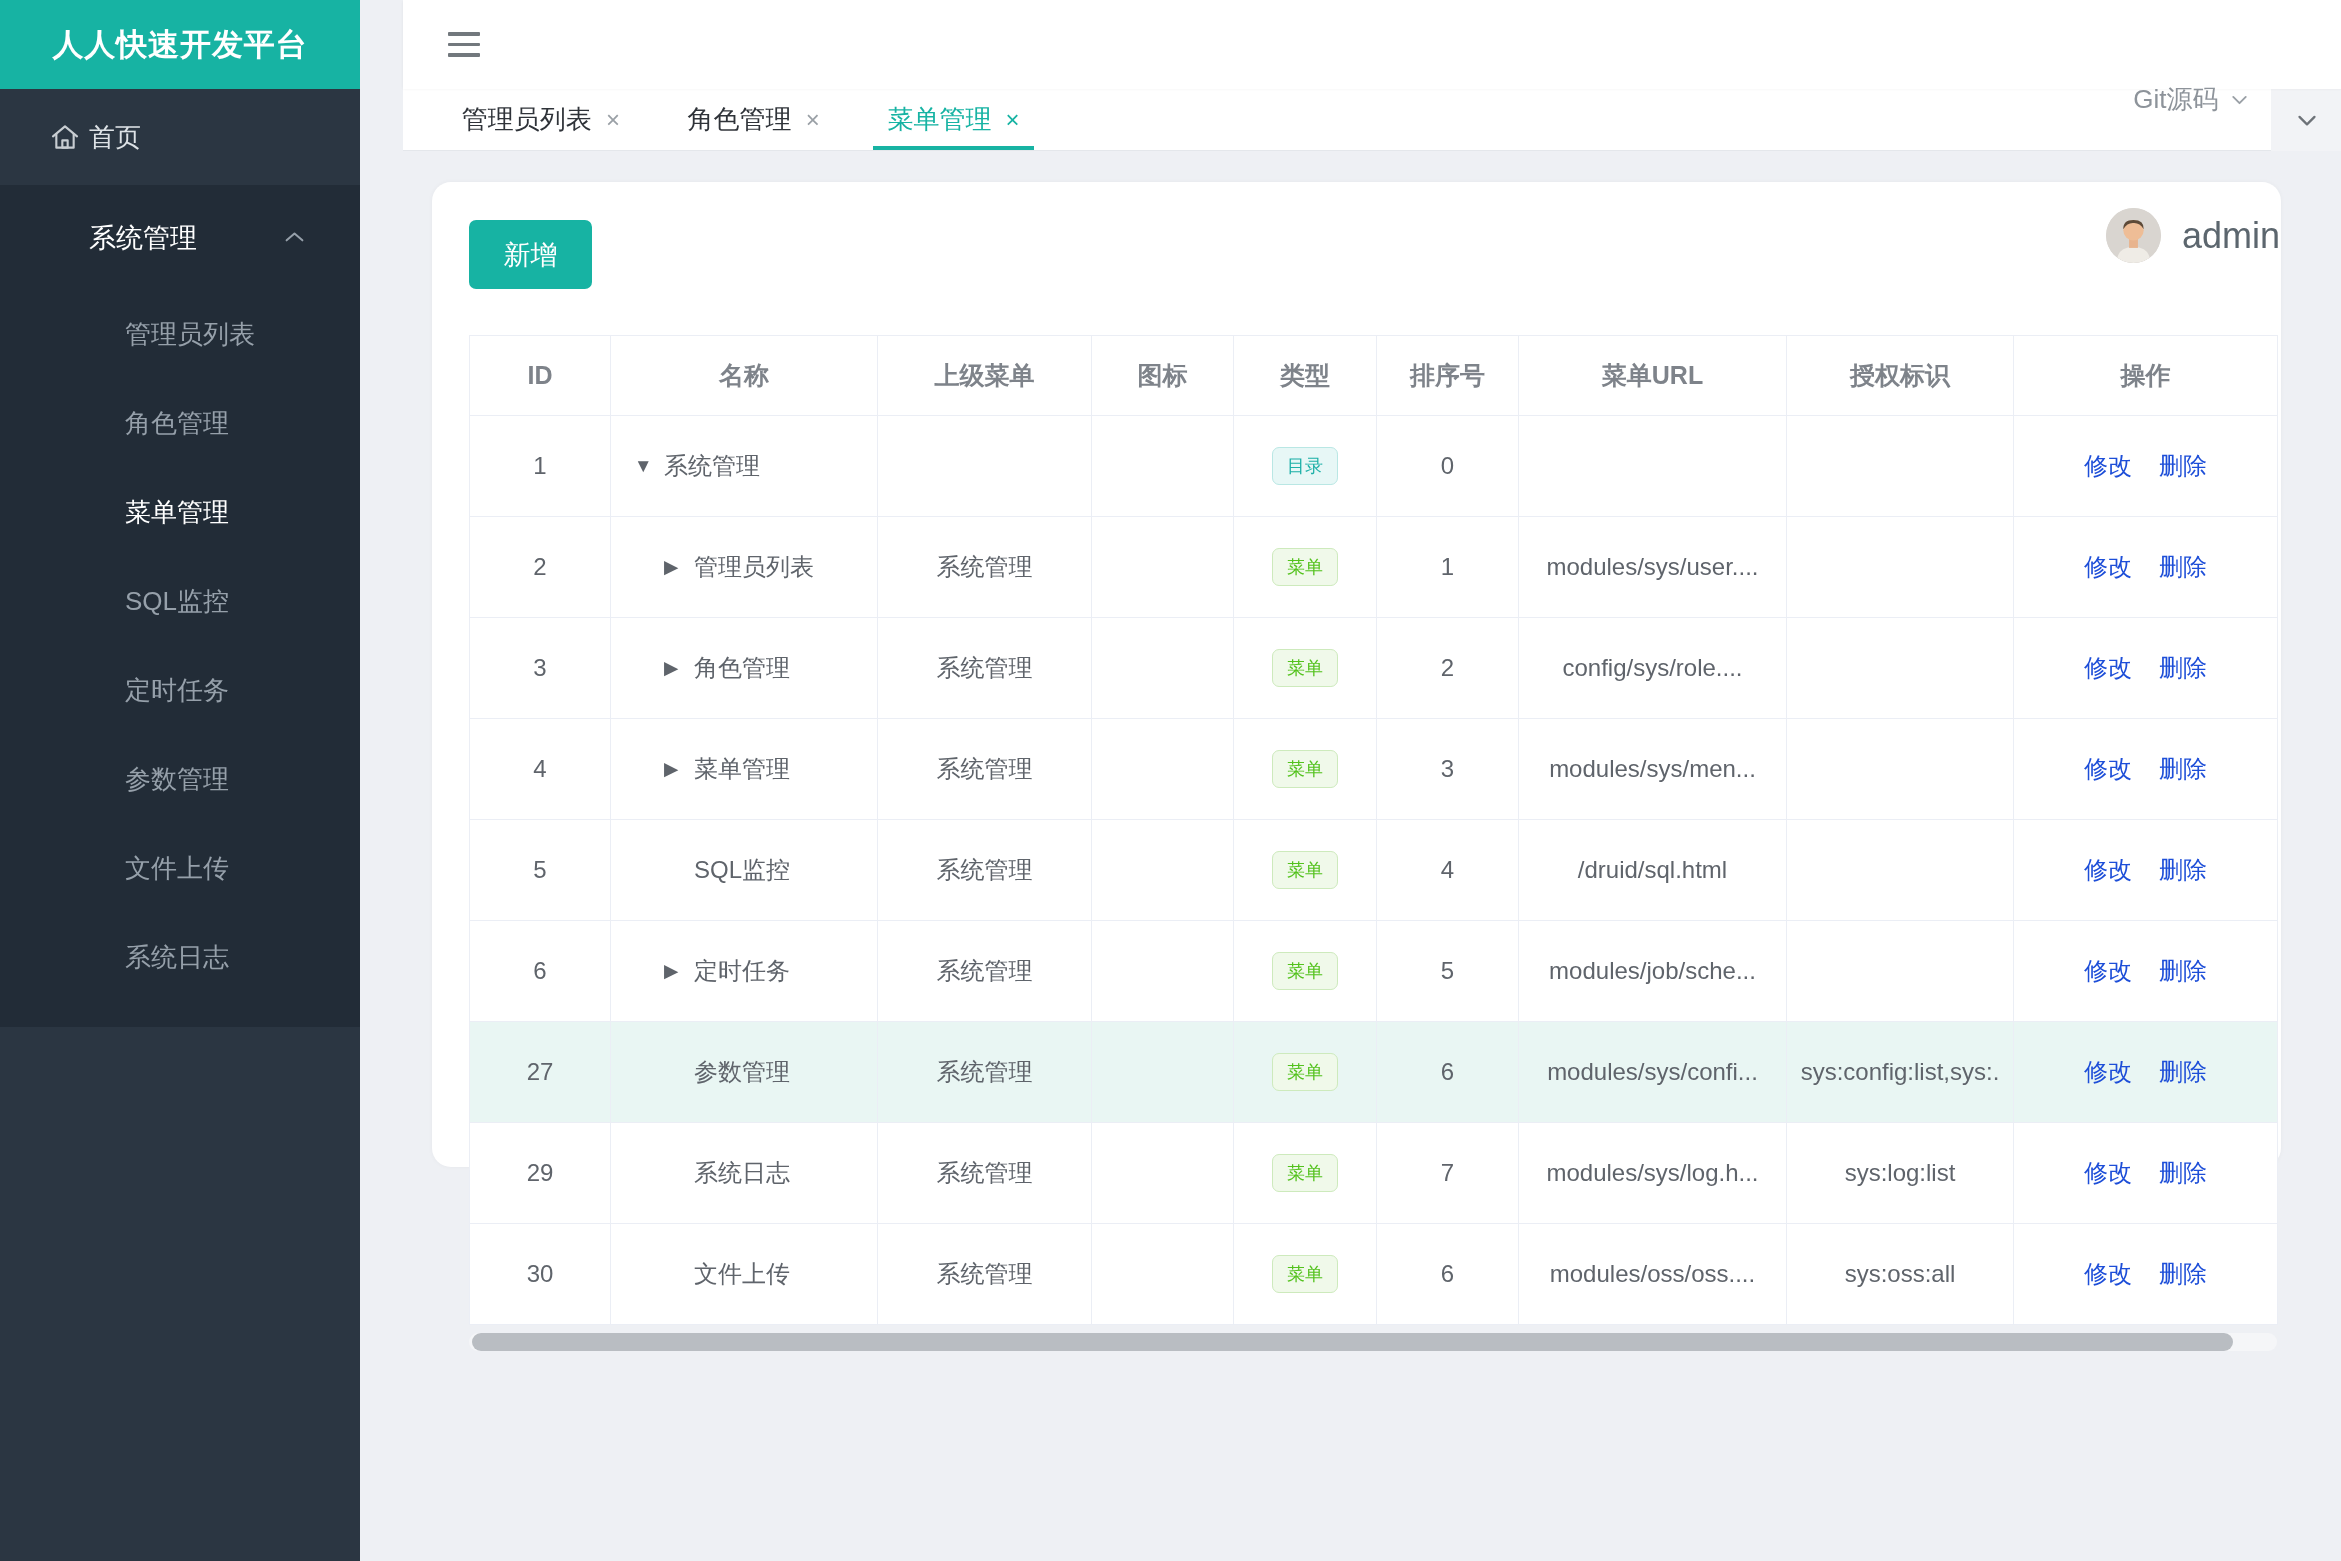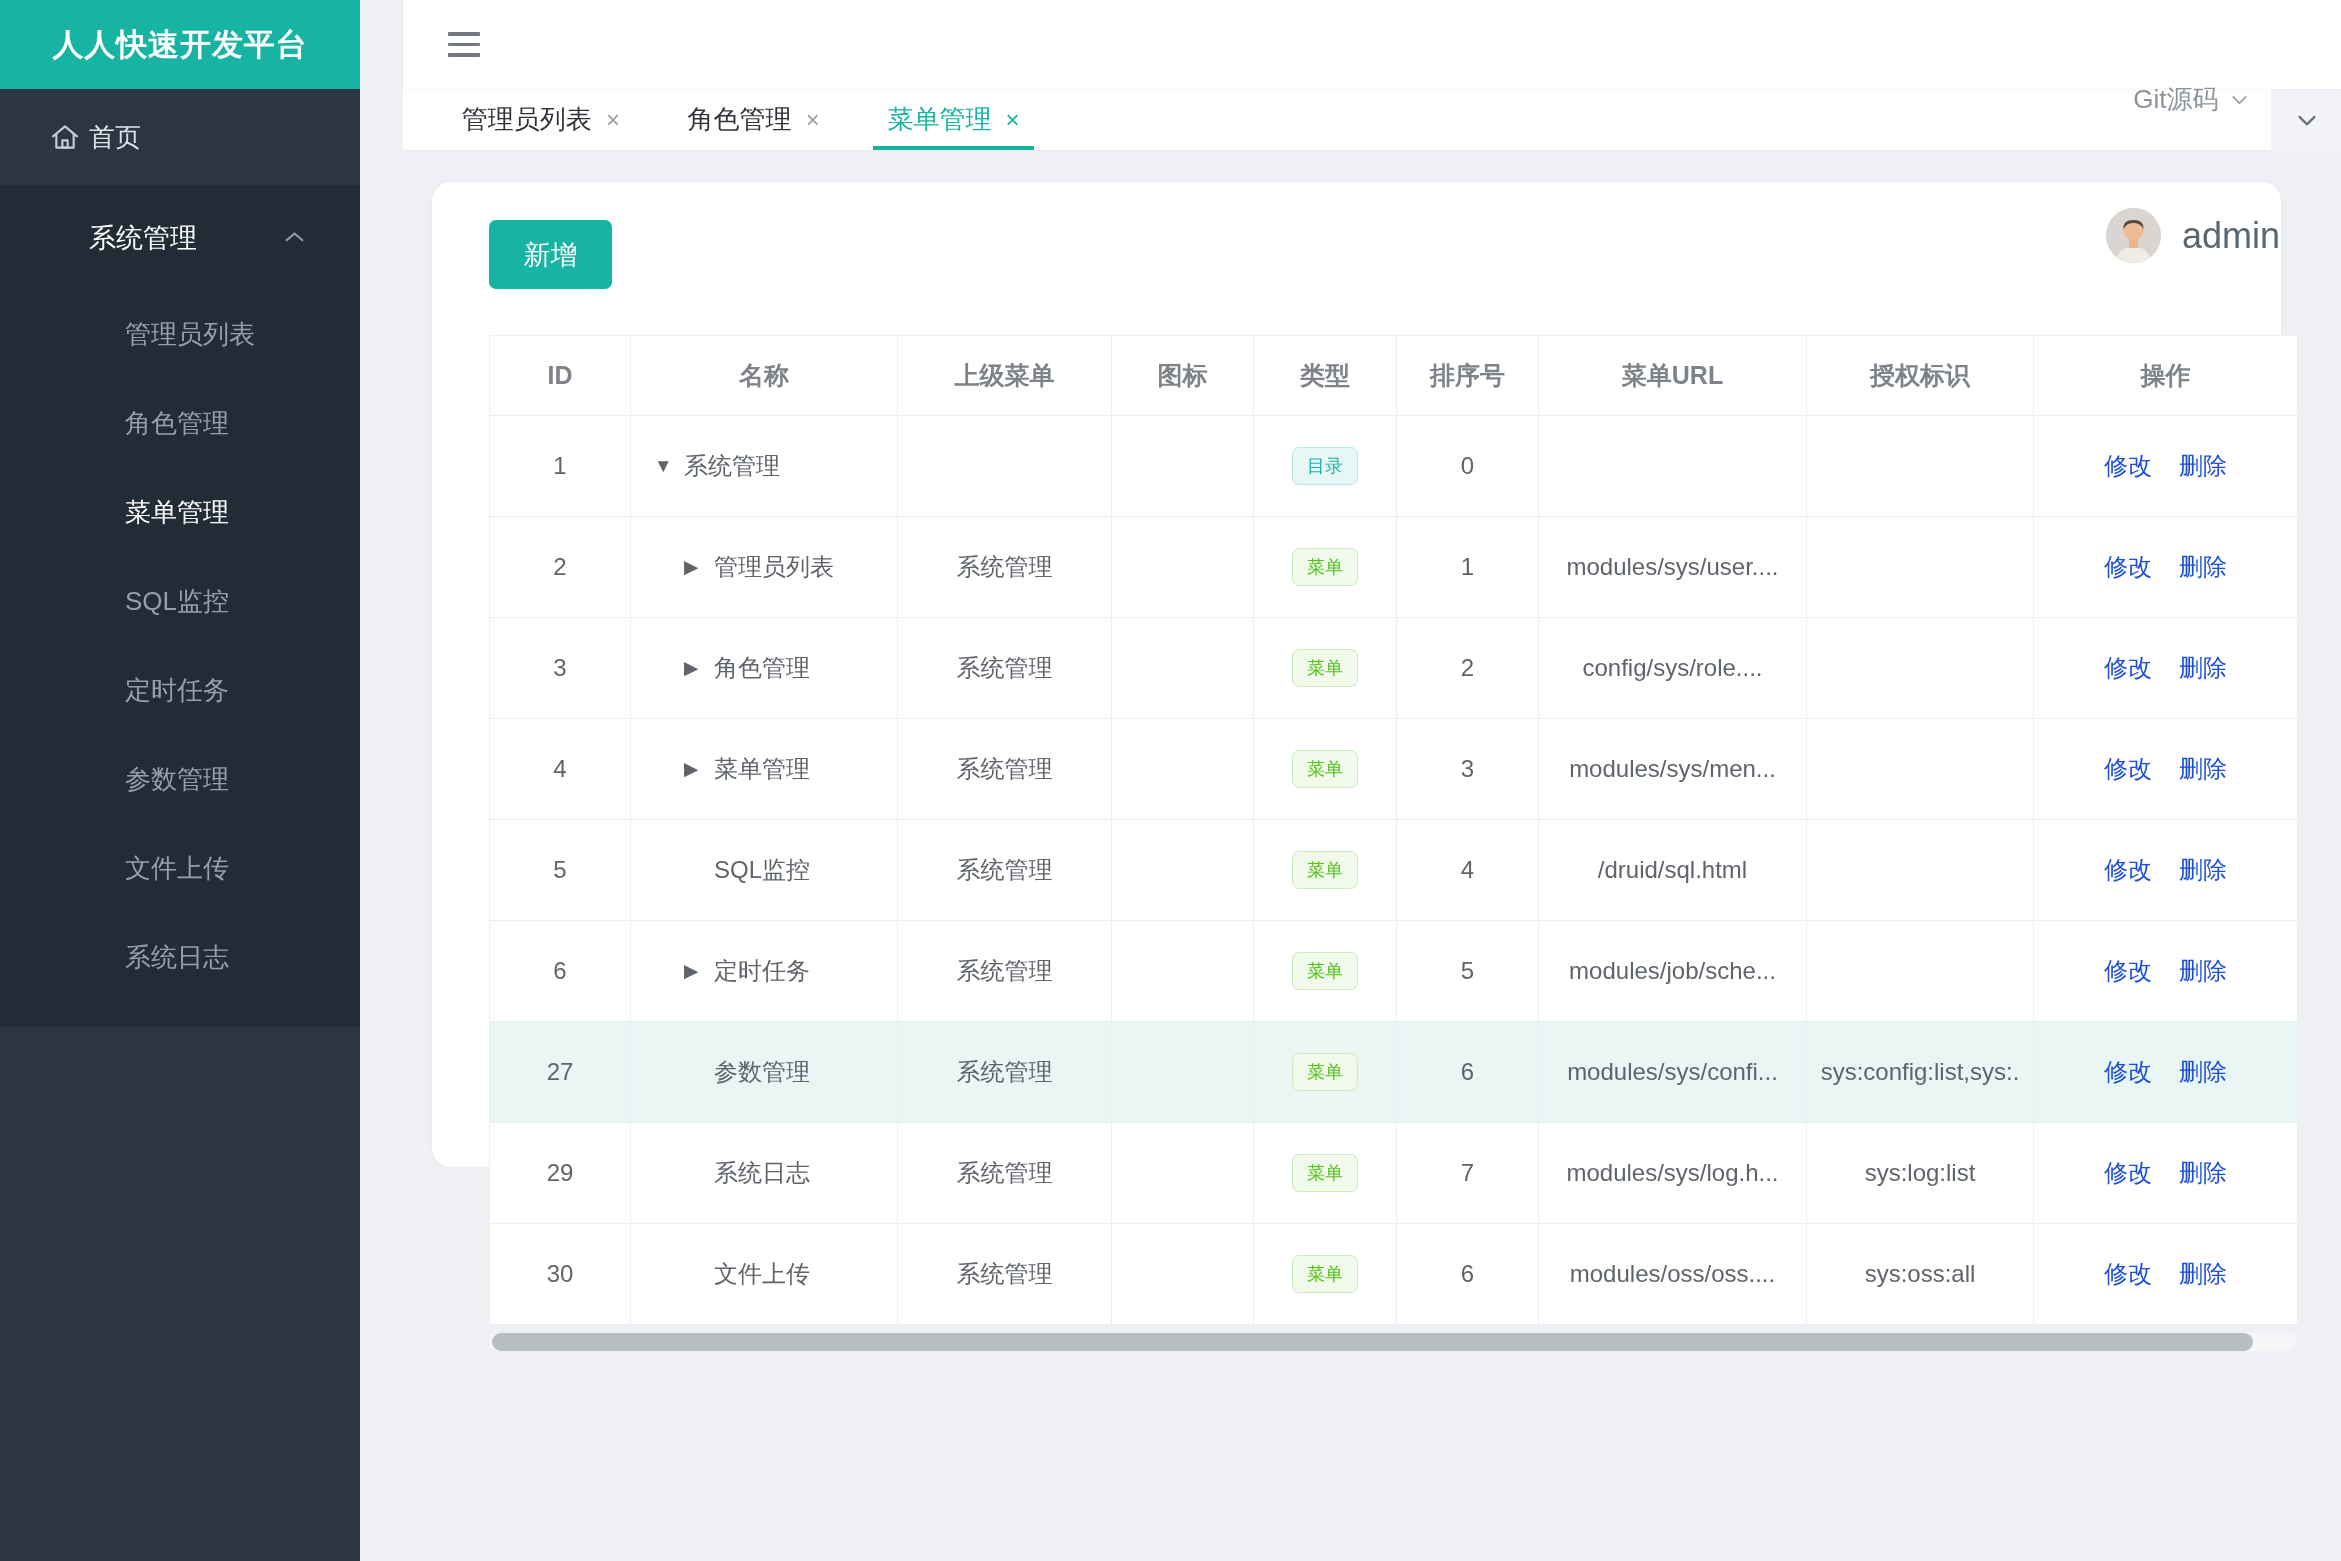--- a/index.html
+++ b/index.html
@@ -41,21 +41,21 @@
   .tab .x { color:#9aa0a6; font-size:24px; }
   .tab.active { color:#17b3a3; }
   .tab.active .x { color:#17b3a3; }
   .tab.active::after { content:""; position:absolute; left:-9px; right:-9px; bottom:0; height:4.5px; background:#17b3a3; }
   .tab-more { position:absolute; right:0; top:0; width:71px; height:62px; background:#f2f3f6;
               display:flex; align-items:center; justify-content:center; cursor:pointer; }
 
   
   .content { position:absolute; left:403px; top:152px; width:1939px; height:1410px; background:#eef0f4; }
   .card { margin:30px 61px 0 29px; width:1849px; height:985px; background:#fff; border-radius:19px;
-          box-shadow:0 0 5.3px rgba(0,0,0,.04); padding:38px 0 0 57px; }
+          box-shadow:0 0 5.3px rgba(0,0,0,.04); padding:38px 0 0 37px; }
   .btn-add { width:123px; height:69px; background:#17b3a3; color:#fff; font-size:27px; border:none;
              border-radius:7.1px; cursor:pointer; font-family:inherit; }
 
   .table-wrap { width:1808px; margin-top:46px; }
   table { border-collapse:collapse; table-layout:fixed; width:1808px;margin-top:37px; }
   col.c-id{width:141px} col.c-name{width:267px} col.c-parent{width:214px} col.c-icon{width:142px}
   col.c-type{width:143px} col.c-order{width:142px} col.c-url{width:268px} col.c-perm{width:227px} col.c-op{width:264px}
   th,td { border:0.9px solid #ebeef5; text-align:center; color:#5f646b; font-size:24px;
           overflow:hidden; white-space:nowrap; background:#fff; }
   th { height:80px; color:#7e838a; font-weight:bold; font-size:25px; }

